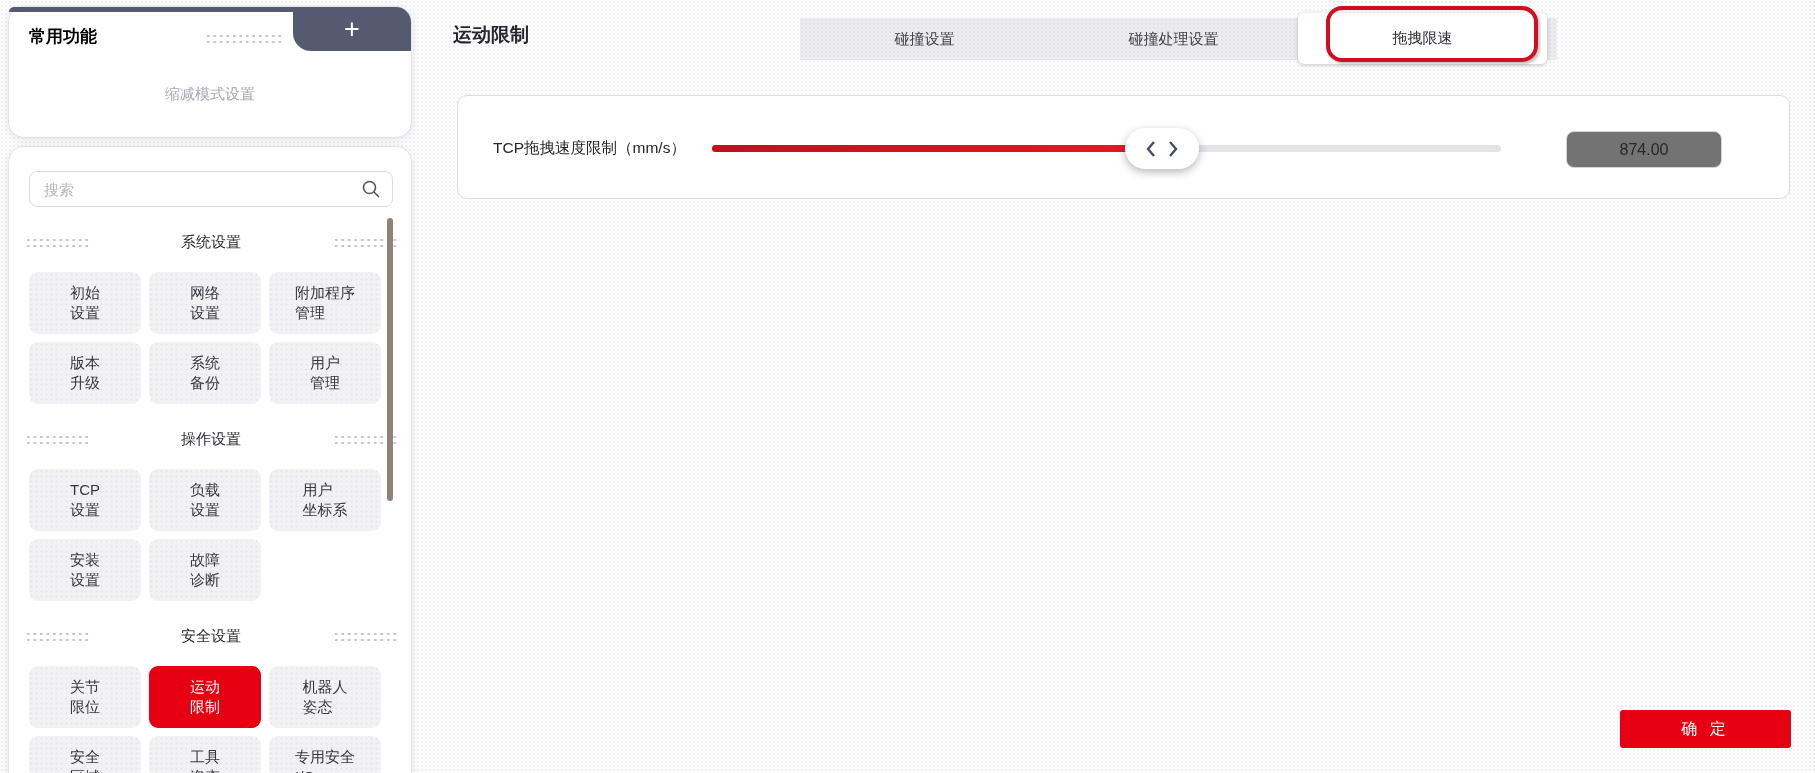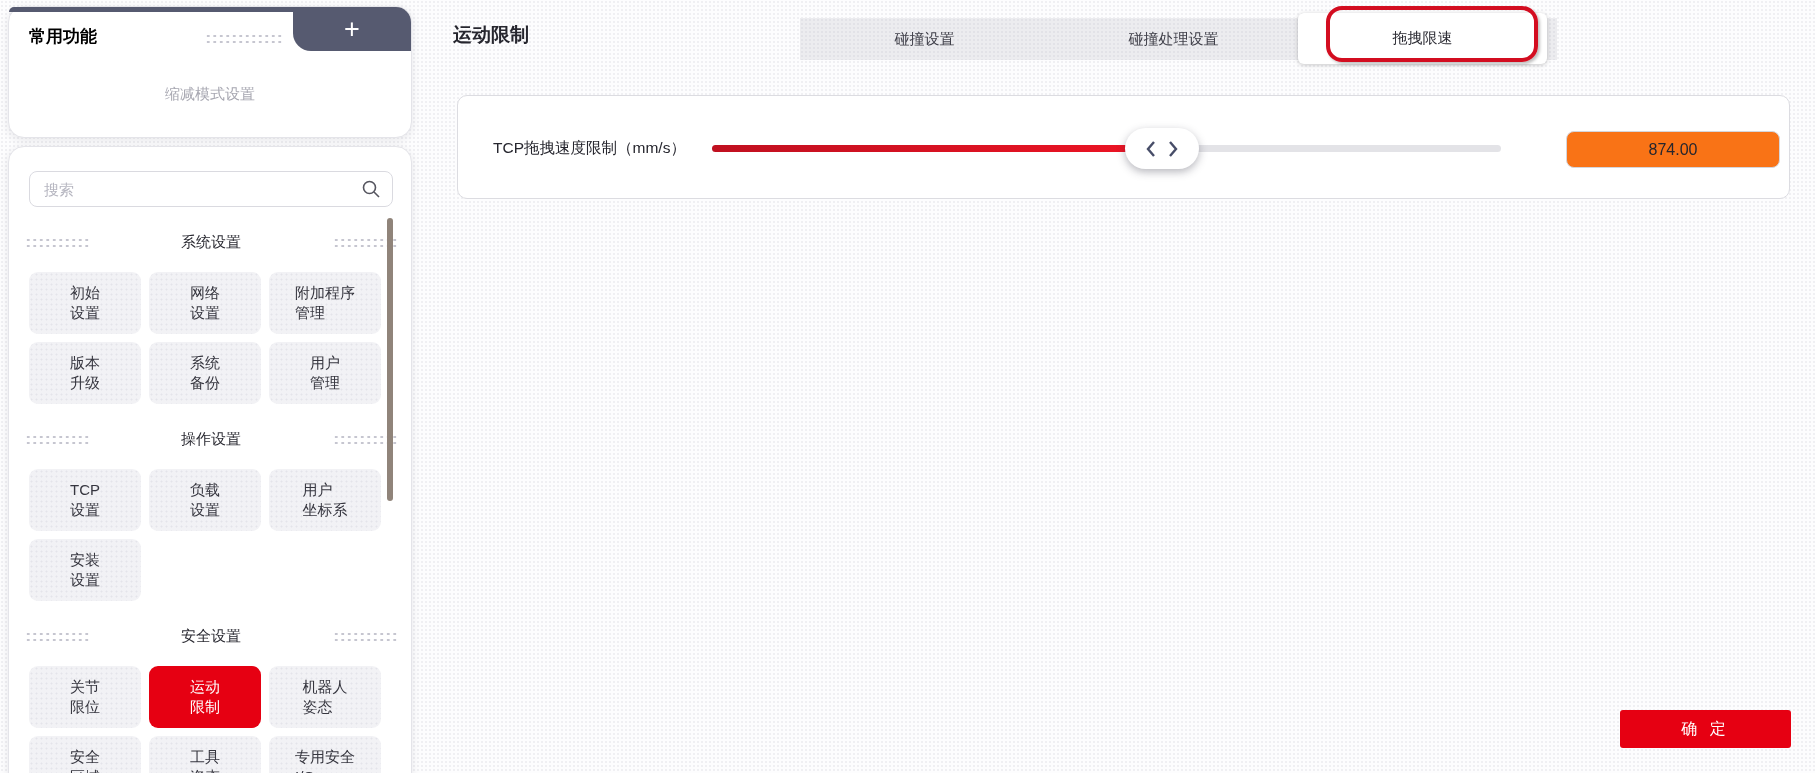--- a/index.html
+++ b/index.html
@@ -54,22 +54,22 @@
   .annotation-ring { position:absolute; left:1326px; top:6px; width:212px; height:56px;
     border:4px solid #d30d20; border-radius:16px; pointer-events:none; z-index:3;
     box-shadow:2px 2px 3px rgba(0,0,0,.25); }
   .slider-card { left:457px; top:95px; width:1333px; height:104px; border-radius:10px; border:1px solid #dcdce1; box-shadow:none; }
   .slider-label { position:absolute; left:35px; top:0; height:104px; display:flex; align-items:center; font-size:15.5px; color:#26262e; }
   .slider-track { position:absolute; left:254px; top:49px; width:789px; height:7px; background:#e3e3e7; border-radius:4px; cursor:pointer; }
   .slider-fill { height:100%; border-radius:4px 0 0 4px; background:linear-gradient(90deg,#c01020,#ee1424); }
   .slider-handle { position:absolute; top:32px; width:74px; height:41px; background:#fff; border-radius:21px;
     box-shadow:0 3px 8px rgba(50,50,65,.35); display:flex; align-items:center; justify-content:center; gap:12px; cursor:grab; }
   .chev { width:10px; height:16px; stroke:#474d68; stroke-width:2.4; fill:none; }
-  .value-box { position:absolute; left:1108px; top:35px; width:214px; height:37px; border:1px solid #d5d5db; border-radius:8px;
-    text-align:center; font-size:16px; color:#26262e; outline:none; font-family:inherit; background:#f97316; }
+  .value-box { position:absolute; left:1108px; top:35px; width:156px; height:37px; border:1px solid #d5d5db; border-radius:8px;
+    text-align:center; font-size:16px; color:#26262e; outline:none; font-family:inherit; background:#737373; }
   .confirm-btn { position:absolute; left:1620px; top:710px; width:171px; height:38px; background:#e60012; border:none;
     border-radius:3px; color:#fff; font-size:16px; letter-spacing:4px; cursor:pointer; font-family:inherit; }
 </style>
 </head>
 <body>
 
 <div class="card fav-card">
   <div class="fav-dark-edge"></div>
   <div class="fav-dark-tab">
     <span>+</span>
@@ -114,20 +114,22 @@
       </div>
       <div class="tile-grid">
         <div class="tile">TCP
 设置</div>
         <div class="tile">负载
 设置</div>
         <div class="tile">用户
 坐标系</div>
         <div class="tile">安装
 设置</div>
+        <div class="tile">故障
+诊断</div>
       </div>
       <div class="section-header">
         <span class="dots"></span>
         <span class="section-title">安全设置</span>
         <span class="dots" style="width: 64px; height: 11px;"></span>
       </div>
       <div class="tile-grid">
         <div class="tile">关节
 限位</div>
         <div class="tile tile-active">运动

